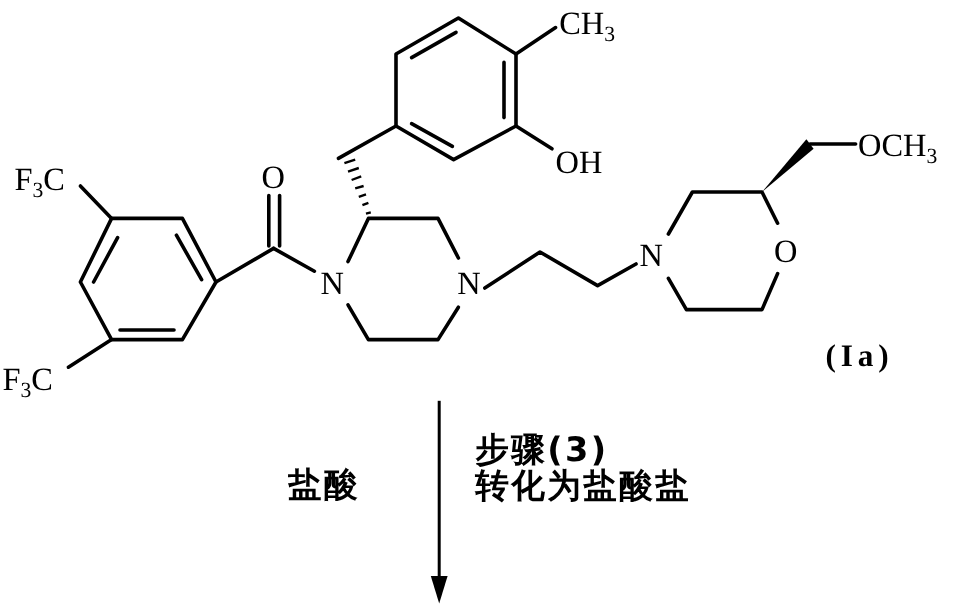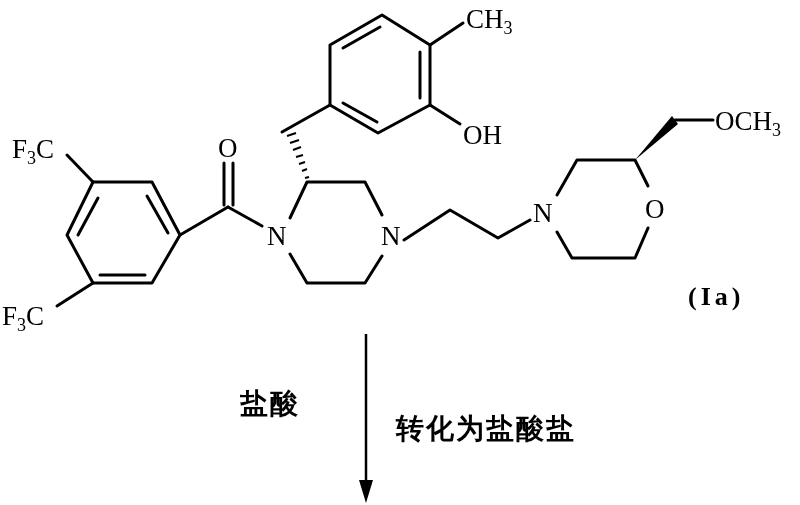--- a/index.html
+++ b/index.html
@@ -75,14 +75,15 @@
   <text class="atom" x="715" y="130"><tspan>OCH</tspan><tspan class="sub" dy="6">3</tspan></text>
   <text class="cap" x="688" y="305" letter-spacing="4">(Ia)</text>
 
   <g>
     <line x1="366" y1="334" x2="366" y2="492" stroke="#000" stroke-width="2.5"></line>
     <polygon points="359,480 373,480 366,503" fill="#000"></polygon>
   </g>
 </svg>
 
 <div class="cn" style="left:240px; top:385px;">盐酸</div>
-<div class="cn" style="left:396px; top:410px;font-family:Liberation Mono, monospace;">转化为盐酸盐</div>
+<div class="cn" style="left:396px; top:356px;">步骤(3)</div>
+<div class="cn" style="left:396px; top:386px;font-family:Liberation Mono, monospace;">转化为盐酸盐</div>
 </div>
 
 </body></html>

